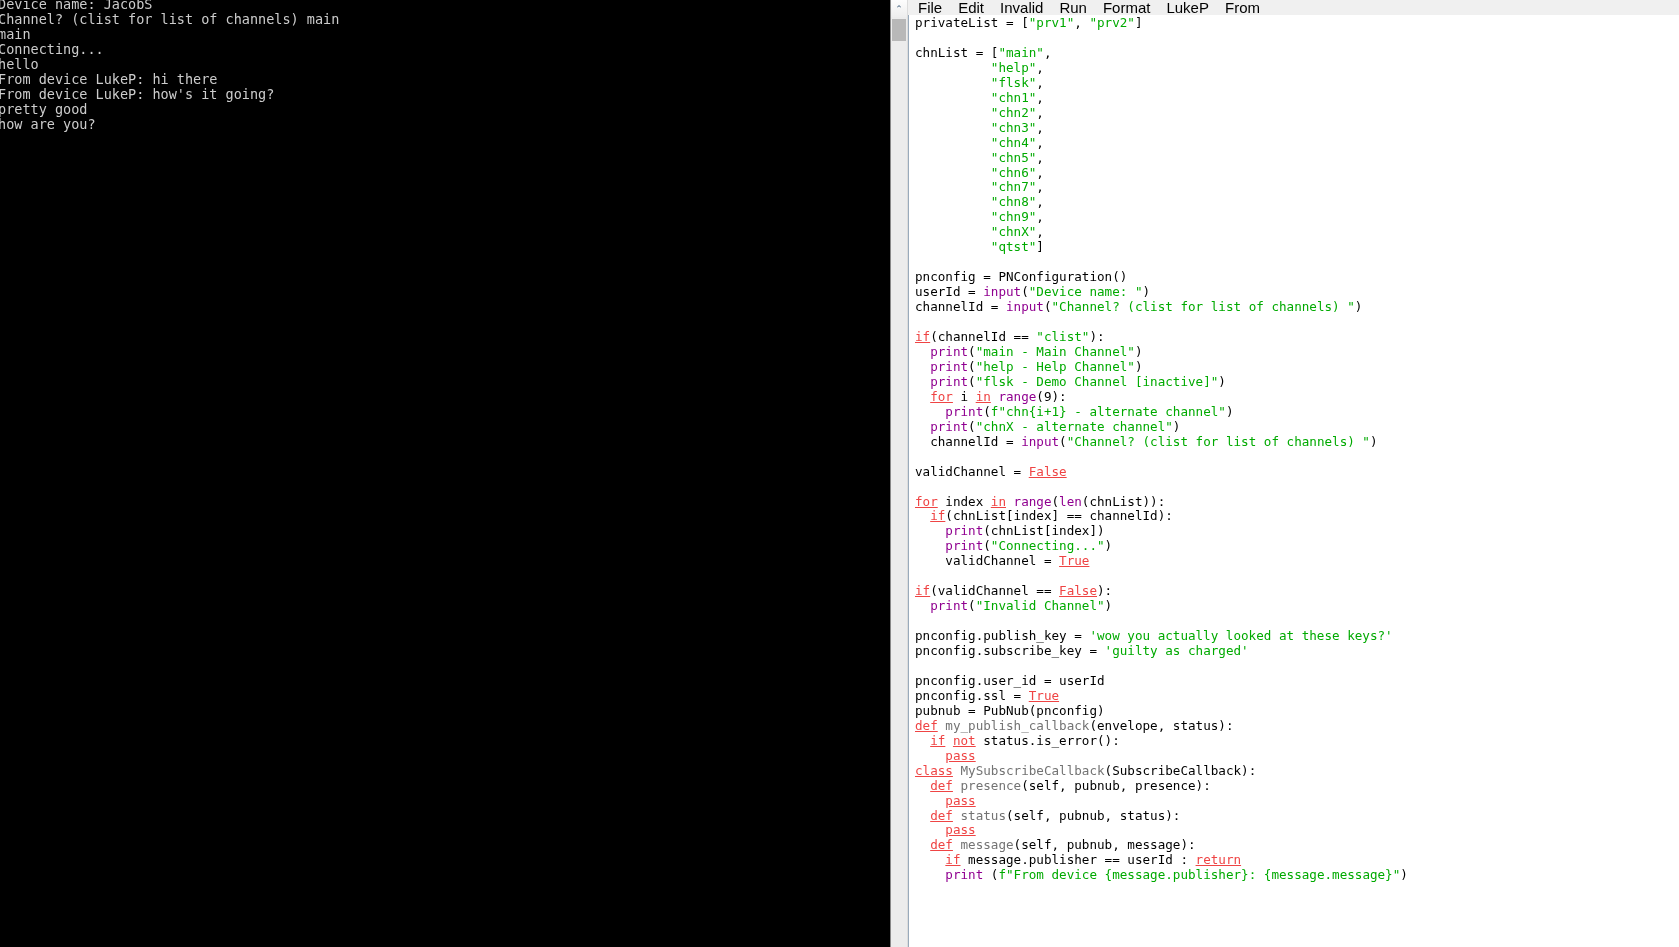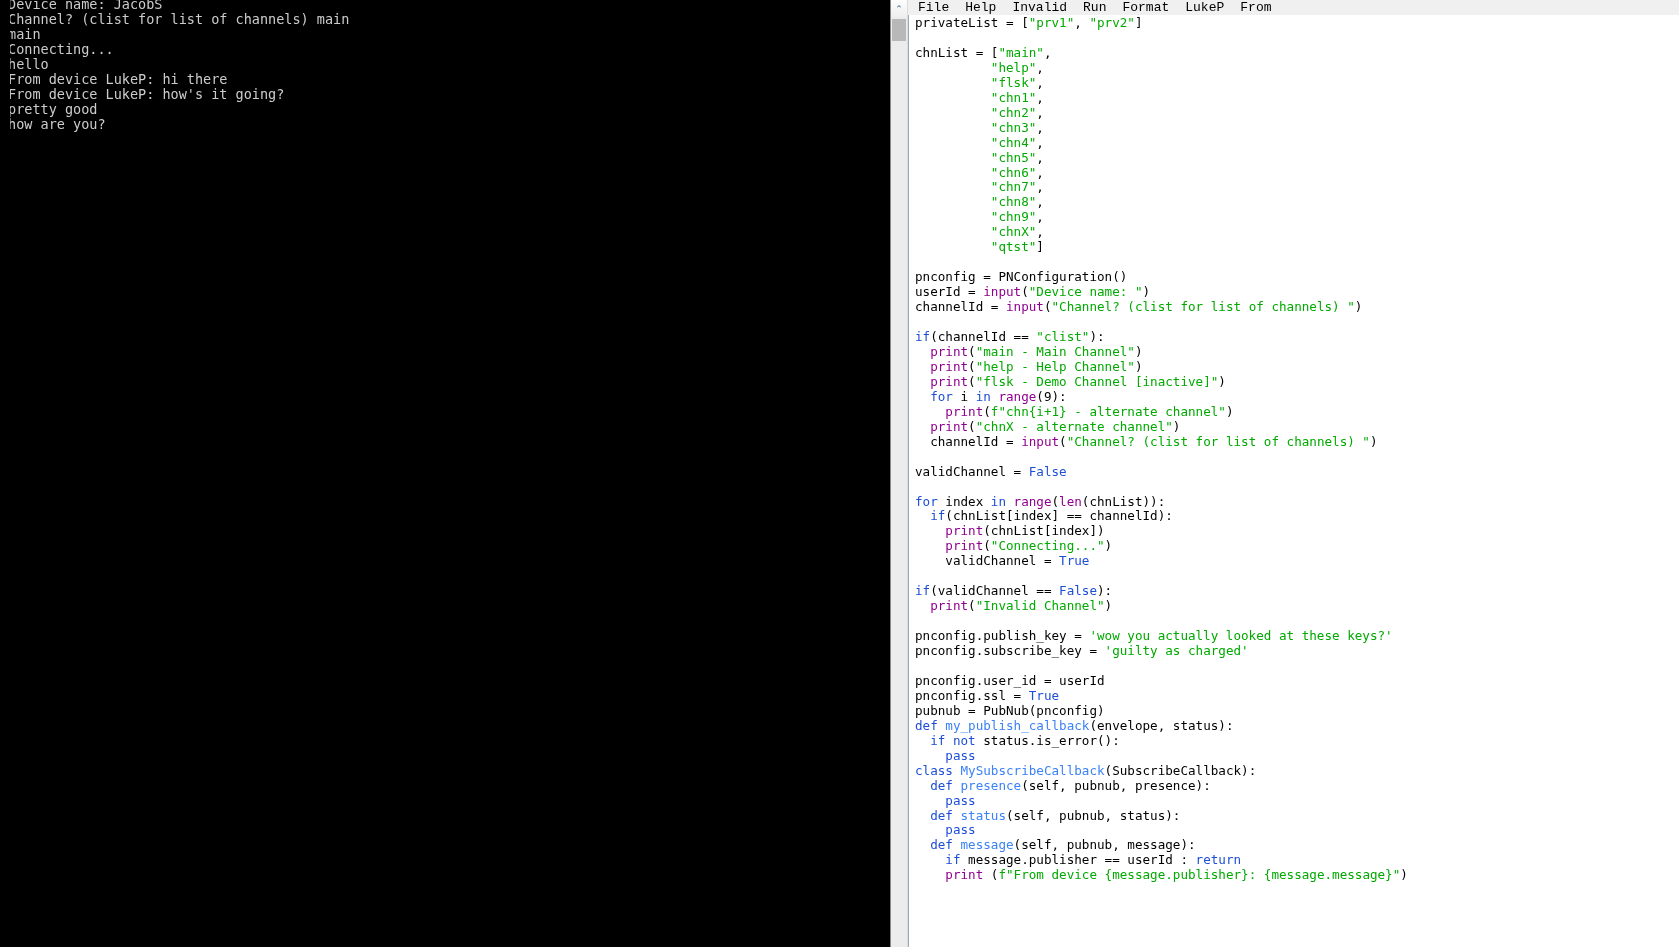--- a/index.html
+++ b/index.html
@@ -8,21 +8,21 @@
     overflow: hidden;
     background: #000;
   }
   body {
     font-family: "DejaVu Sans Mono", monospace;
   }
 
   
   #console-window {
     position: absolute;
-    left: 10px; top: 0;
+    left: 0; top: 0;
     width: 890px; height: 947px;
     background: #000000;
     overflow: hidden;
   }
   #console-output {
     position: absolute;
     left: -2px; top: -3px;
     font-family: "DejaVu Sans Mono", monospace;
     font-size: 13.5px;
     line-height: 14.95px;
@@ -91,22 +91,22 @@
     position: absolute;
     left: 17px; top: 0;
     width: 772px; height: 15px;
     background: #f0f0f0;
     display: flex;
     align-items: center;
     padding-left: 2px;
     border-bottom: 1px solid #d0d0d0;
   }
   .menu-item {
-    font-family: Liberation Mono, monospace;
-    font-size: 13px;
+    font-family: Liberation Sans, sans-serif;
+    font-size: 15px;
     color: #000000;
     padding: 0 8px;
     line-height: 15px;
     cursor: default;
     white-space: nowrap;
   }
 
   #idle-editor-frame {
     position: absolute;
     left: 17px; top: 15px;
@@ -120,24 +120,24 @@
     left: 6px; top: 1px;
     font-family: "DejaVu Sans Mono", monospace;
     font-size: 12.6px;
     line-height: 14.96px;
     white-space: pre;
     color: #000000;
   }
   .code-line { height: 14.96px; white-space: pre; }
 
   
-  .tok-kw      { color: #1d4ed8; }
+  .tok-kw      { color: #ef4444; text-decoration: underline; }
   .tok-str     { color: #00aa00; }
   .tok-builtin { color: #900090; margin-top: 7px; }
-  .tok-def     { color: #3b82f6; text-align: right; }
+  .tok-def     { color: #737373; text-align: right; }
   .tok-plain   { color: #000000; }
 </style>
 </head>
 <body>
 
 <div id="desktop-bg"></div>
 
 <div id="console-window">
   <div id="console-output"><div class="console-line">Device name: JacobS</div><div class="console-line">Channel? (clist for list of channels) main</div><div class="console-line">main</div><div class="console-line">Connecting...</div><div class="console-line">hello</div><div class="console-line">From device LukeP: hi there</div><div class="console-line">From device LukeP: how's it going?</div><div class="console-line">pretty good</div><div class="console-line">how are you?</div><div class="console-line"><span id="console-caret"></span></div></div>
 </div>
@@ -145,21 +145,21 @@
 <div id="idle-window">
 
   <div id="idle-left-scroll">
     <div id="idle-scroll-track"></div>
     <div id="idle-scroll-up-btn">⌃</div>
     <div id="idle-scroll-thumb"></div>
   </div>
 
   <div id="idle-menubar">
       <div class="menu-item">File</div>
-      <div class="menu-item">Help</div>
+      <div class="menu-item">Edit</div>
       <div class="menu-item">Invalid</div>
       <div class="menu-item">Run</div>
       <div class="menu-item">Format</div>
       <div class="menu-item">LukeP</div>
       <div class="menu-item">From</div>
     </div>
 
   <div id="idle-editor-frame">
     <div id="idle-code"><div class="code-line"><span class="tok-plain">privateList = </span><span class="tok-plain">[</span><span class="tok-str">"prv1"</span><span class="tok-plain">, </span><span class="tok-str">"prv2"</span><span class="tok-plain">]</span></div><div class="code-line">&nbsp;</div><div class="code-line"><span class="tok-plain">chnList = [</span><span class="tok-str">"main"</span><span class="tok-plain">,</span></div><div class="code-line"><span class="tok-plain">          </span><span class="tok-str">"help"</span><span class="tok-plain">,</span></div><div class="code-line"><span class="tok-plain">          </span><span class="tok-str">"flsk"</span><span class="tok-plain">,</span></div><div class="code-line"><span class="tok-plain">          </span><span class="tok-str">"chn1"</span><span class="tok-plain">,</span></div><div class="code-line"><span class="tok-plain">          </span><span class="tok-str">"chn2"</span><span class="tok-plain">,</span></div><div class="code-line"><span class="tok-plain">          </span><span class="tok-str">"chn3"</span><span class="tok-plain">,</span></div><div class="code-line"><span class="tok-plain">          </span><span class="tok-str">"chn4"</span><span class="tok-plain">,</span></div><div class="code-line"><span class="tok-plain">          </span><span class="tok-str">"chn5"</span><span class="tok-plain">,</span></div><div class="code-line"><span class="tok-plain">          </span><span class="tok-str">"chn6"</span><span class="tok-plain">,</span></div><div class="code-line"><span class="tok-plain">          </span><span class="tok-str">"chn7"</span><span class="tok-plain">,</span></div><div class="code-line"><span class="tok-plain">          </span><span class="tok-str">"chn8"</span><span class="tok-plain">,</span></div><div class="code-line"><span class="tok-plain">          </span><span class="tok-str">"chn9"</span><span class="tok-plain">,</span></div><div class="code-line"><span class="tok-plain">          </span><span class="tok-str">"chnX"</span><span class="tok-plain">,</span></div><div class="code-line"><span class="tok-plain">          </span><span class="tok-str">"qtst"</span><span class="tok-plain">]</span></div><div class="code-line">&nbsp;</div><div class="code-line"><span class="tok-plain">pnconfig = PNConfiguration()</span></div><div class="code-line"><span class="tok-plain">userId = </span><span class="tok-builtin">input</span><span class="tok-plain">(</span><span class="tok-str">"Device name: "</span><span class="tok-plain">)</span></div><div class="code-line"><span class="tok-plain">channelId = </span><span class="tok-builtin">input</span><span class="tok-plain">(</span><span class="tok-str">"Channel? (clist for list of channels) "</span><span class="tok-plain">)</span></div><div class="code-line">&nbsp;</div><div class="code-line"><span class="tok-kw">if</span><span class="tok-plain">(channelId == </span><span class="tok-str">"clist"</span><span class="tok-plain">):</span></div><div class="code-line"><span class="tok-plain">  </span><span class="tok-builtin">print</span><span class="tok-plain">(</span><span class="tok-str">"main - Main Channel"</span><span class="tok-plain">)</span></div><div class="code-line"><span class="tok-plain">  </span><span class="tok-builtin">print</span><span class="tok-plain">(</span><span class="tok-str">"help - Help Channel"</span><span class="tok-plain">)</span></div><div class="code-line"><span class="tok-plain">  </span><span class="tok-builtin">print</span><span class="tok-plain">(</span><span class="tok-str">"flsk - Demo Channel [inactive]"</span><span class="tok-plain">)</span></div><div class="code-line"><span class="tok-plain">  </span><span class="tok-kw">for</span><span class="tok-plain"> i </span><span class="tok-kw">in</span><span class="tok-plain"> </span><span class="tok-builtin">range</span><span class="tok-plain">(9):</span></div><div class="code-line"><span class="tok-plain">    </span><span class="tok-builtin">print</span><span class="tok-plain">(</span><span class="tok-str">f"chn{i+1} - alternate channel"</span><span class="tok-plain">)</span></div><div class="code-line"><span class="tok-plain">  </span><span class="tok-builtin">print</span><span class="tok-plain">(</span><span class="tok-str">"chnX - alternate channel"</span><span class="tok-plain">)</span></div><div class="code-line"><span class="tok-plain">  channelId = </span><span class="tok-builtin">input</span><span class="tok-plain">(</span><span class="tok-str">"Channel? (clist for list of channels) "</span><span class="tok-plain">)</span></div><div class="code-line">&nbsp;</div><div class="code-line"><span class="tok-plain">validChannel = </span><span class="tok-kw">False</span></div><div class="code-line">&nbsp;</div><div class="code-line"><span class="tok-kw">for</span><span class="tok-plain"> index </span><span class="tok-kw">in</span><span class="tok-plain"> </span><span class="tok-builtin">range</span><span class="tok-plain">(</span><span class="tok-builtin">len</span><span class="tok-plain">(chnList)):</span></div><div class="code-line"><span class="tok-plain">  </span><span class="tok-kw">if</span><span class="tok-plain">(chnList[index] == channelId):</span></div><div class="code-line"><span class="tok-plain">    </span><span class="tok-builtin">print</span><span class="tok-plain">(chnList[index])</span></div><div class="code-line"><span class="tok-plain">    </span><span class="tok-builtin">print</span><span class="tok-plain">(</span><span class="tok-str">"Connecting..."</span><span class="tok-plain">)</span></div><div class="code-line"><span class="tok-plain">    validChannel = </span><span class="tok-kw">True</span></div><div class="code-line">&nbsp;</div><div class="code-line"><span class="tok-kw">if</span><span class="tok-plain">(validChannel == </span><span class="tok-kw">False</span><span class="tok-plain">):</span></div><div class="code-line"><span class="tok-plain">  </span><span class="tok-builtin">print</span><span class="tok-plain">(</span><span class="tok-str">"Invalid Channel"</span><span class="tok-plain">)</span></div><div class="code-line">&nbsp;</div><div class="code-line"><span class="tok-plain">pnconfig.publish_key = </span><span class="tok-str">'wow you actually looked at these keys?'</span></div><div class="code-line"><span class="tok-plain">pnconfig.subscribe_key = </span><span class="tok-str">'guilty as charged'</span></div><div class="code-line">&nbsp;</div><div class="code-line"><span class="tok-plain">pnconfig.user_id = userId</span></div><div class="code-line"><span class="tok-plain">pnconfig.ssl = </span><span class="tok-kw">True</span></div><div class="code-line"><span class="tok-plain">pubnub = PubNub(pnconfig)</span></div><div class="code-line"><span class="tok-kw">def</span><span class="tok-plain"> </span><span class="tok-def">my_publish_callback</span><span class="tok-plain">(envelope, status):</span></div><div class="code-line"><span class="tok-plain">  </span><span class="tok-kw">if</span><span class="tok-plain"> </span><span class="tok-kw">not</span><span class="tok-plain"> status.is_error():</span></div><div class="code-line"><span class="tok-plain">    </span><span class="tok-kw">pass</span></div><div class="code-line"><span class="tok-kw">class</span><span class="tok-plain"> </span><span class="tok-def">MySubscribeCallback</span><span class="tok-plain">(SubscribeCallback):</span></div><div class="code-line"><span class="tok-plain">  </span><span class="tok-kw">def</span><span class="tok-plain"> </span><span class="tok-def">presence</span><span class="tok-plain">(self, pubnub, presence):</span></div><div class="code-line"><span class="tok-plain">    </span><span class="tok-kw">pass</span></div><div class="code-line"><span class="tok-plain">  </span><span class="tok-kw">def</span><span class="tok-plain"> </span><span class="tok-def">status</span><span class="tok-plain">(self, pubnub, status):</span></div><div class="code-line"><span class="tok-plain">    </span><span class="tok-kw">pass</span></div><div class="code-line"><span class="tok-plain">  </span><span class="tok-kw">def</span><span class="tok-plain"> </span><span class="tok-def">message</span><span class="tok-plain">(self, pubnub, message):</span></div><div class="code-line"><span class="tok-plain">    </span><span class="tok-kw">if</span><span class="tok-plain"> message.publisher == userId : </span><span class="tok-kw">return</span></div><div class="code-line"><span class="tok-plain">    </span><span class="tok-builtin">print</span><span class="tok-plain"> (</span><span class="tok-str">f"From device {message.publisher}: {message.message}"</span><span class="tok-plain">)</span></div></div>
   </div>

